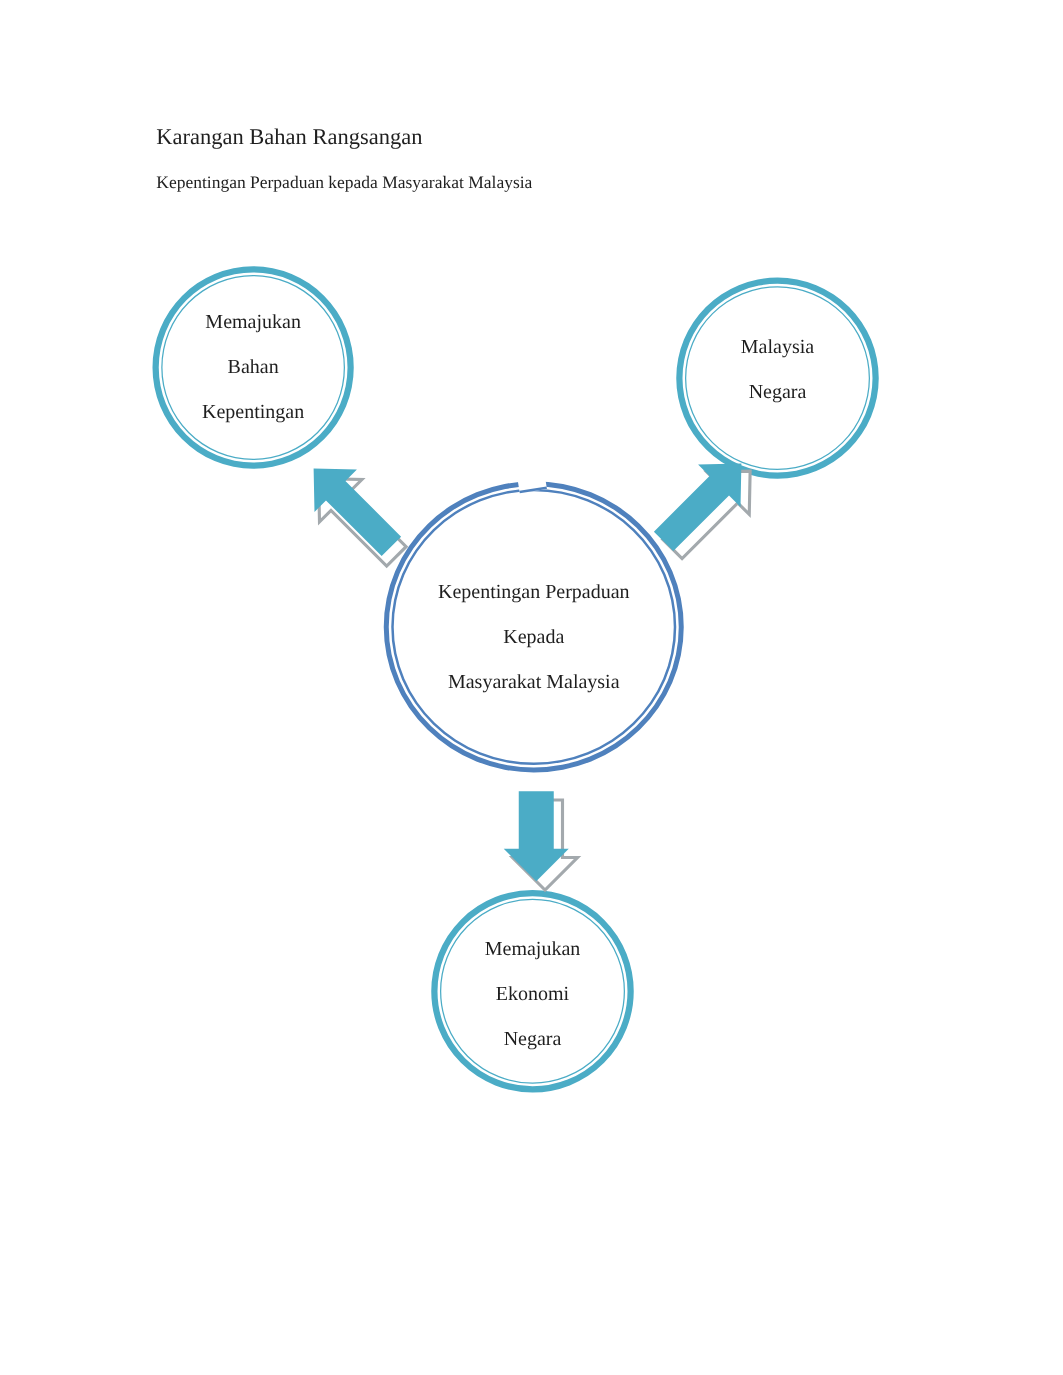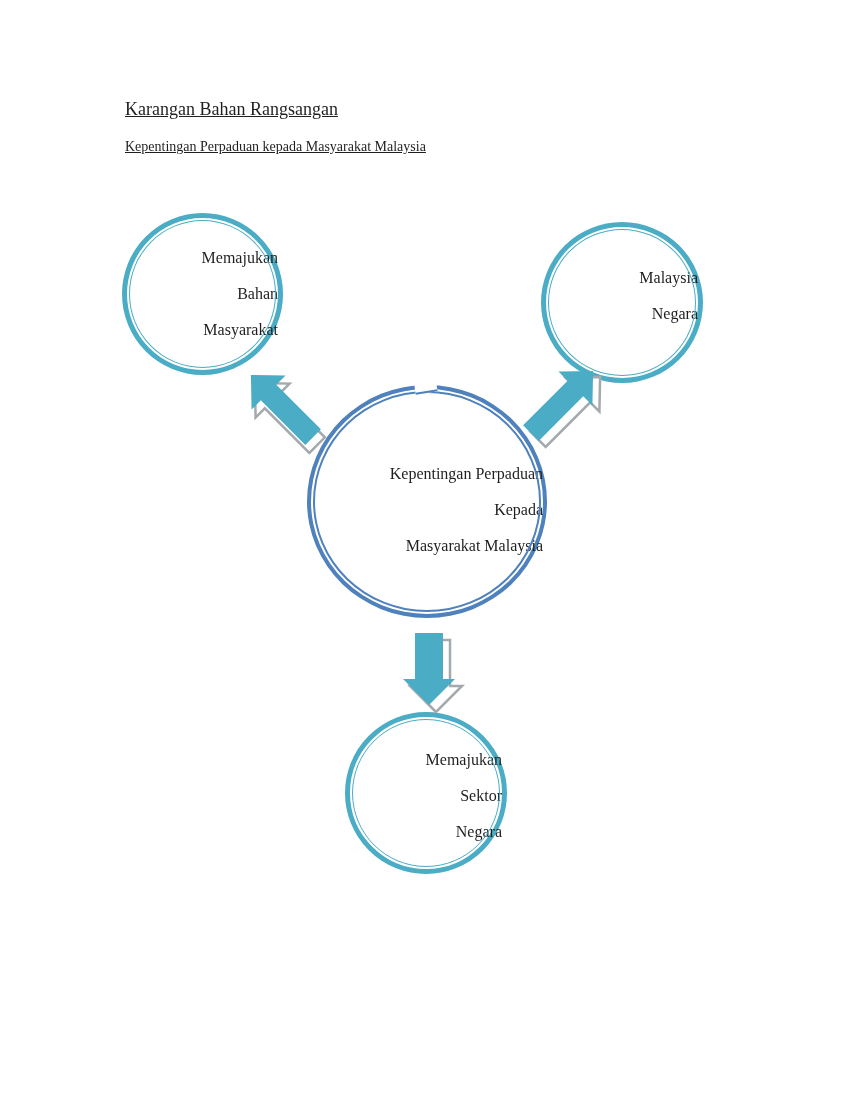--- a/index.html
+++ b/index.html
@@ -11,28 +11,28 @@
   }
   *{box-sizing:border-box;}
   html,body{margin:0;padding:0;}
   body{
     width:850px;height:1100px;background:#ffffff;position:relative;
     font-family:"Liberation Serif","DejaVu Serif",serif;color:var(--ink);
     overflow:hidden;
   }
   .heading{
     position:absolute;left:125px;margin:0;font-weight:normal;
-    text-decoration:underline;white-space:nowrap;
+    white-space:nowrap;
   }
   #title{top:99px;font-size:18px;}
   #subtitle{top:139px;font-size:14px;}
 
   .node{
     position:absolute;border-radius:50%;background:#fff;
-    display:flex;flex-direction:column;align-items:flex-end;justify-content:center;
+    display:flex;flex-direction:column;align-items:center;justify-content:center;
     text-align:center;font-size:16px;
   }
   .node::before{
     content:"";position:absolute;inset:2px;border-radius:50%;pointer-events:none;
   }
   .node.teal{border:5px solid var(--teal);}
   .node.teal::before{border:1px solid var(--teal);}
   .node.blue{border:4px solid var(--blue);}
   .node.blue::before{border:2px solid var(--blue);}
   .node p{margin:0;line-height:36px;white-space:nowrap;}
@@ -60,37 +60,37 @@
 <body>
 
 <h1 class="heading" id="title">Karangan Bahan Rangsangan</h1>
 <h2 class="heading" id="subtitle">Kepentingan Perpaduan kepada Masyarakat Malaysia</h2>
 
 <section>
 
   <div class="node teal" id="node-top-left">
     <p>Memajukan</p>
     <p>Bahan</p>
-    <p>Masyarakat</p>
+    <p>Kepentingan</p>
   </div>
 
   <div class="node teal" id="node-top-right">
     <p>Malaysia</p>
     <p>Negara</p>
   </div>
 
   <div class="node blue" id="node-center">
     <p>Kepentingan Perpaduan</p>
     <p>Kepada</p>
     <p>Masyarakat Malaysia</p>
   </div>
 
   <div class="node teal" id="node-bottom">
     <p>Memajukan</p>
-    <p>Sektor</p>
+    <p>Ekonomi</p>
     <p>Negara</p>
   </div>
 
   <svg class="arrow" id="arrow-up-left" viewBox="0 0 100 100" aria-hidden="true">
     <g transform="translate(4,8) rotate(-45 50 50)">
       <path class="a-outline" d="M50,6 L74,31 L61,31 L61,94 L39,94 L39,31 L26,31 Z"></path>
     </g>
     <g transform="rotate(-45 50 50)">
       <path class="a-fill" d="M50,6 L74,31 L61,31 L61,94 L39,94 L39,31 L26,31 Z"></path>
     </g>

